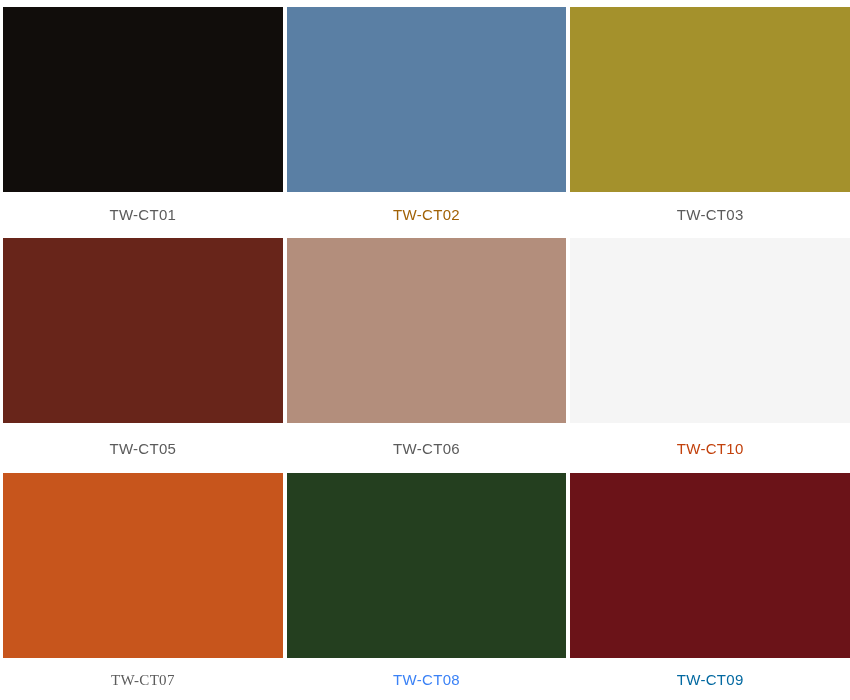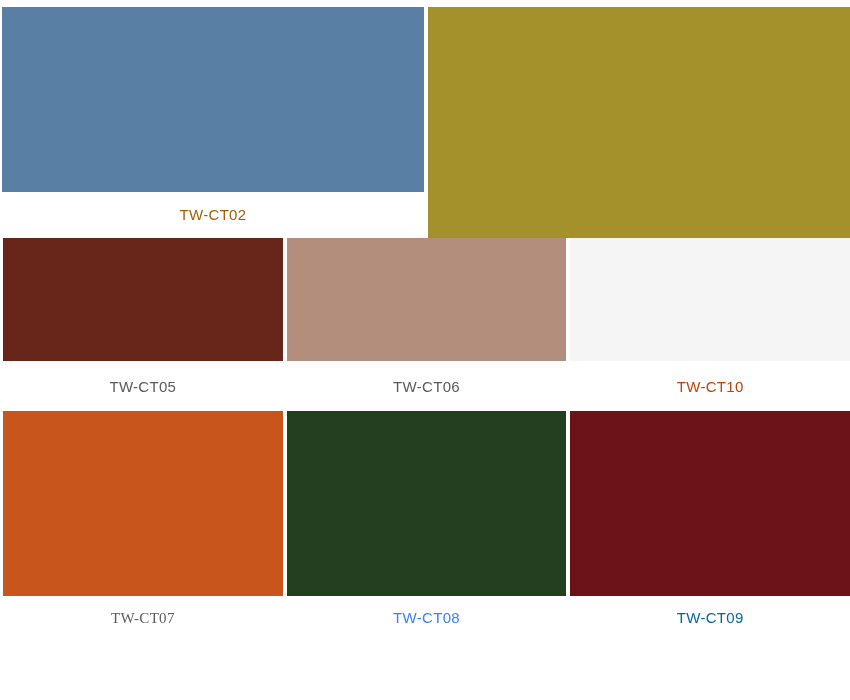--- a/index.html
+++ b/index.html
@@ -23,21 +23,21 @@
     flex-direction: column;
   }
 
   .swatch-row {
     display: flex;
     flex-direction: row;
     width: 100%;
   }
 
   .swatch-row.row-1 { height: 231px; }
-  .swatch-row.row-2 { height: 173px; }
+  .swatch-row.row-2 { height: 235px; }
   .swatch-row.row-3 { height: 227px; }
 
   .swatch-cell {
     display: flex;
     flex-direction: column;
     flex: 1 1 0;
     min-width: 0;
   }
 
   
@@ -69,26 +69,31 @@
 
   .row-2 .swatch-label { height: 50px; line-height: 52px; }
   .row-3 .swatch-label { height: 42px; line-height: 44px; }
 </style>
 </head>
 <body style="background-color: rgb(255, 255, 255);">
 
 <div class="palette">
 
   <div class="swatch-row row-1">
+    <div class="swatch-cell col-0">
+      <div class="swatch-chip" style="background-color: rgb(17, 13, 11);"></div>
+      <div class="swatch-label" style="color: rgb(91, 91, 91);">TW-CT01</div>
+    </div>
     <div class="swatch-cell col-1">
       <div class="swatch-chip" style="background-color: rgb(90, 127, 164);"></div>
       <div class="swatch-label" style="color: #a16207;">TW-CT02</div>
     </div>
     <div class="swatch-cell col-2">
       <div class="swatch-chip" style="background-color: rgb(164, 145, 44);"></div>
+      <div class="swatch-label" style="color: rgb(91, 91, 91);">TW-CT03</div>
     </div>
   </div>
 
   <div class="swatch-row row-2">
     <div class="swatch-cell col-0">
       <div class="swatch-chip" style="background-color: rgb(104, 37, 26);"></div>
       <div class="swatch-label" style="color: rgb(91, 91, 91);">TW-CT05</div>
     </div>
     <div class="swatch-cell col-1">
       <div class="swatch-chip" style="background-color: rgb(179, 142, 124);"></div>

